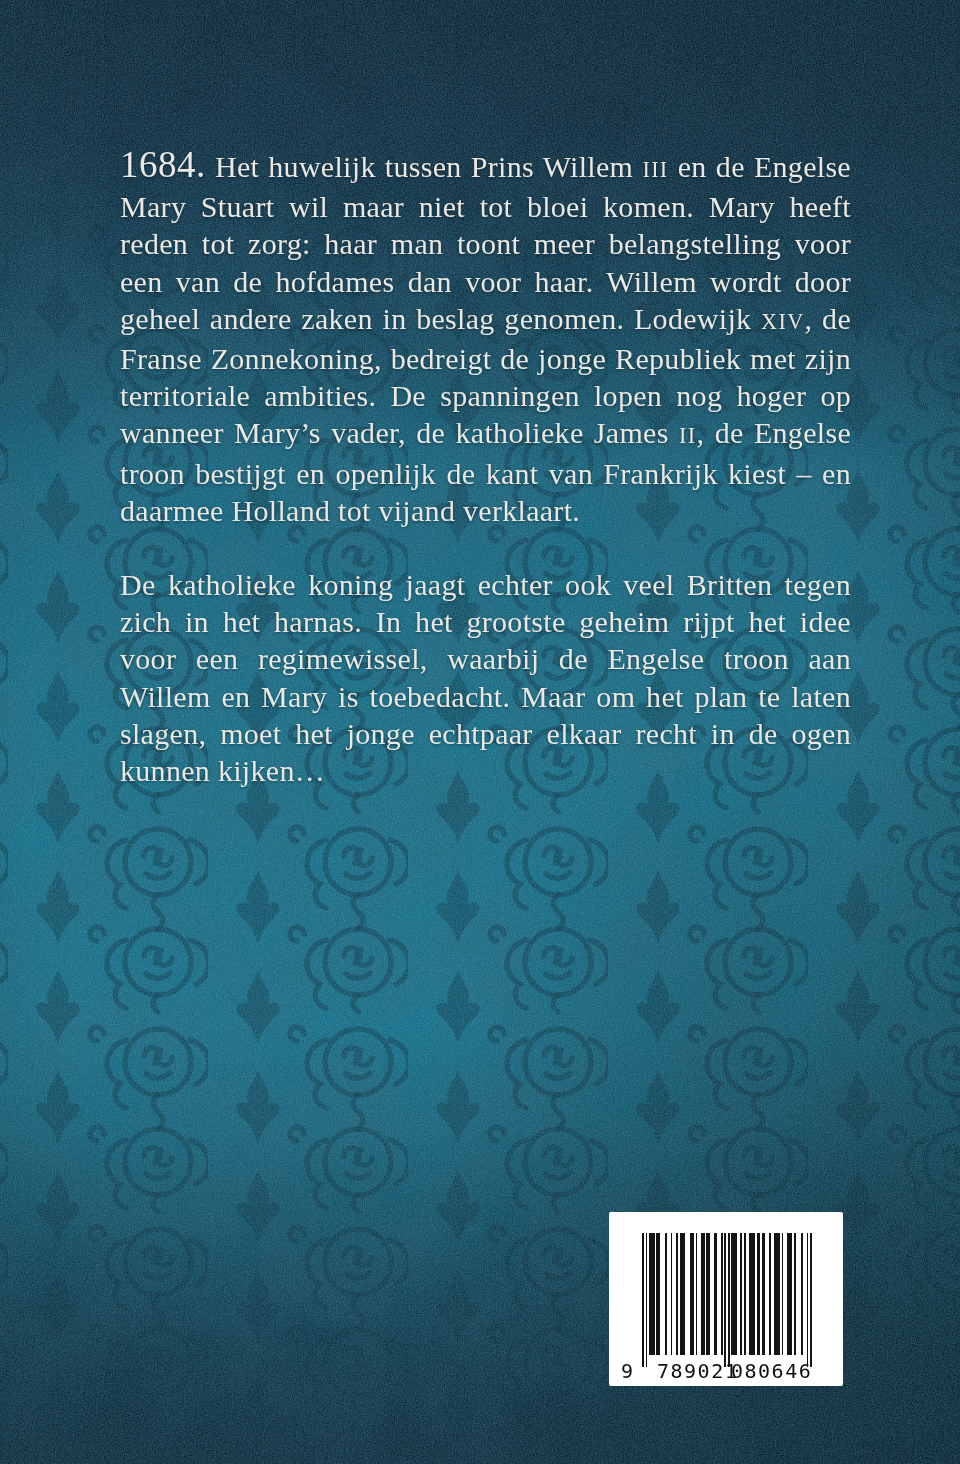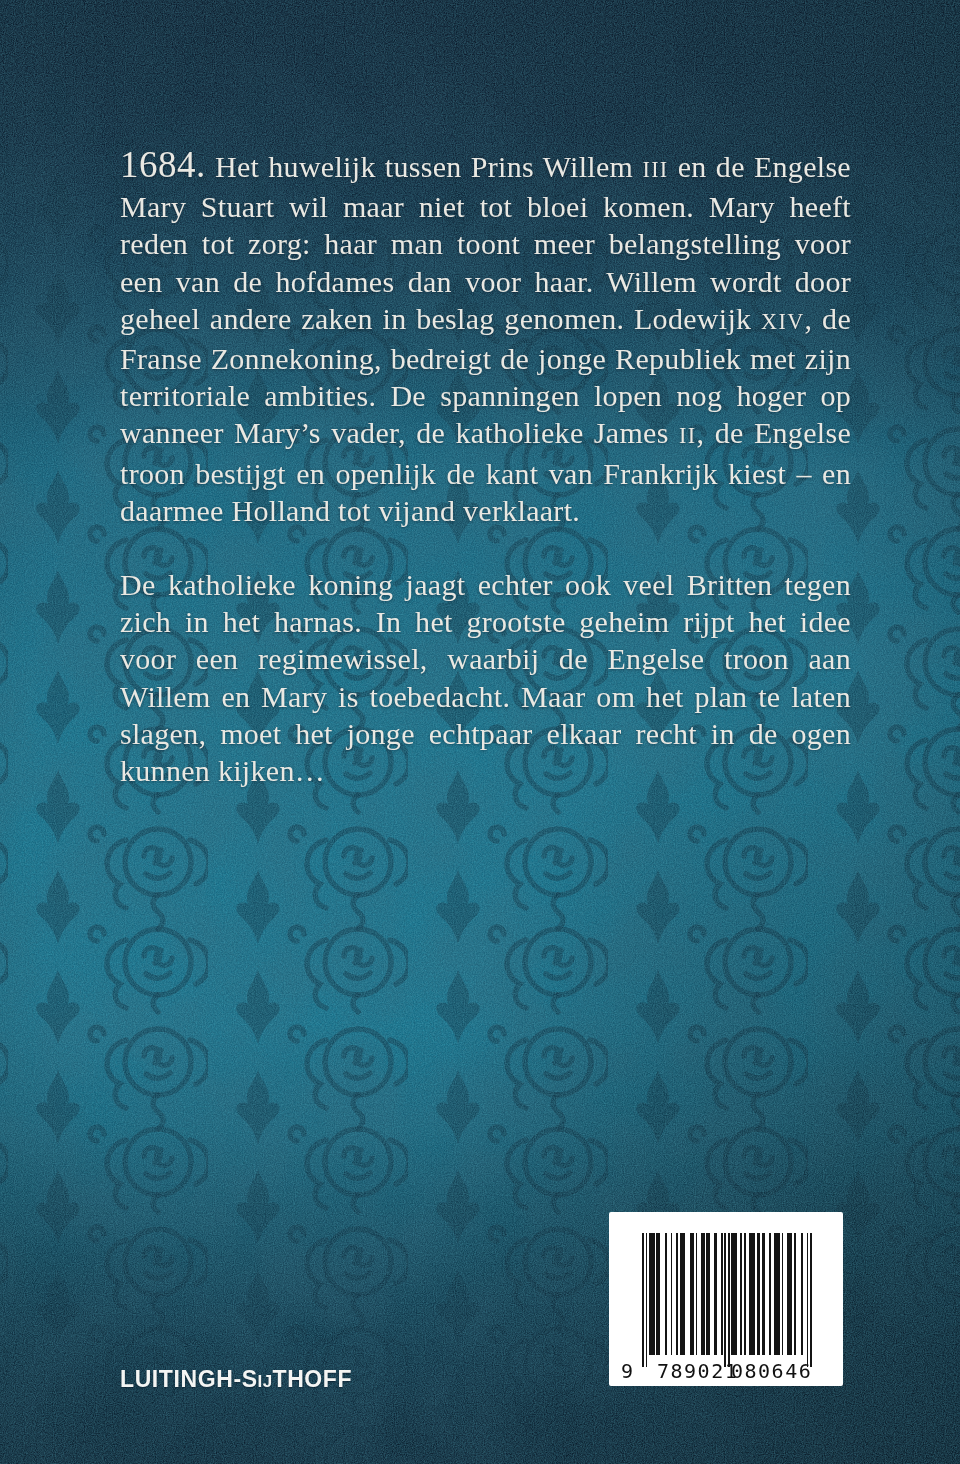--- a/index.html
+++ b/index.html
@@ -139,21 +139,20 @@
     <rect width="960" height="1464" fill="url(#vignette)"></rect>
     <rect width="960" height="1464" filter="url(#grainLight)" opacity="0.3"></rect>
     <rect width="960" height="1464" filter="url(#grainDark)" opacity="0.35"></rect>
   </svg>
 
   <div class="blurb">
     <p><span class="lead">1684.</span> <span class="sc-scan">Het huwelijk tussen Prins Willem <span class="sc">III</span> en de Engelse Mary Stuart wil maar niet tot bloei komen. Mary heeft reden tot zorg: haar man toont meer belangstelling voor een van de hofdames dan voor haar. Willem wordt door geheel andere zaken in beslag genomen. Lodewijk <span class="sc">XIV</span>, de Franse Zonnekoning, bedreigt de jonge Republiek met zijn territoriale ambities. De spanningen lopen nog hoger op wanneer Mary’s vader, de katholieke James <span class="sc">II</span>, de Engelse troon bestijgt en openlijk de kant van Frankrijk kiest – en daarmee Holland tot vijand verklaart.</span></p>
     <p class="sc-scan">De katholieke koning jaagt echter ook veel Britten tegen zich in het harnas. In het grootste geheim rijpt het idee voor een regimewissel, waarbij de Engelse troon aan Willem en Mary is toebedacht. Maar om het plan te laten slagen, moet het jonge echtpaar elkaar recht in de ogen kunnen kijken…</p>
   </div>
 
-  <div class="publisher">LUITINGH-S<span class="ij">IJ</span>THOFF</div>
 
   <div class="barcode-box">
     <div class="bars" id="bars">
         <div class="bar guard" style="left: 0px; width: 1.78947px;"></div>
         <div class="bar guard" style="left: 3.57895px; width: 1.78947px;"></div>
         <div class="bar" style="left: 7.15789px; width: 5.36842px;"></div>
         <div class="bar" style="left: 14.3158px; width: 3.57895px;"></div>
         <div class="bar" style="left: 23.2632px; width: 1.78947px;"></div>
         <div class="bar" style="left: 28.6316px; width: 1.78947px;"></div>
         <div class="bar" style="left: 34px; width: 1.78947px;"></div>

